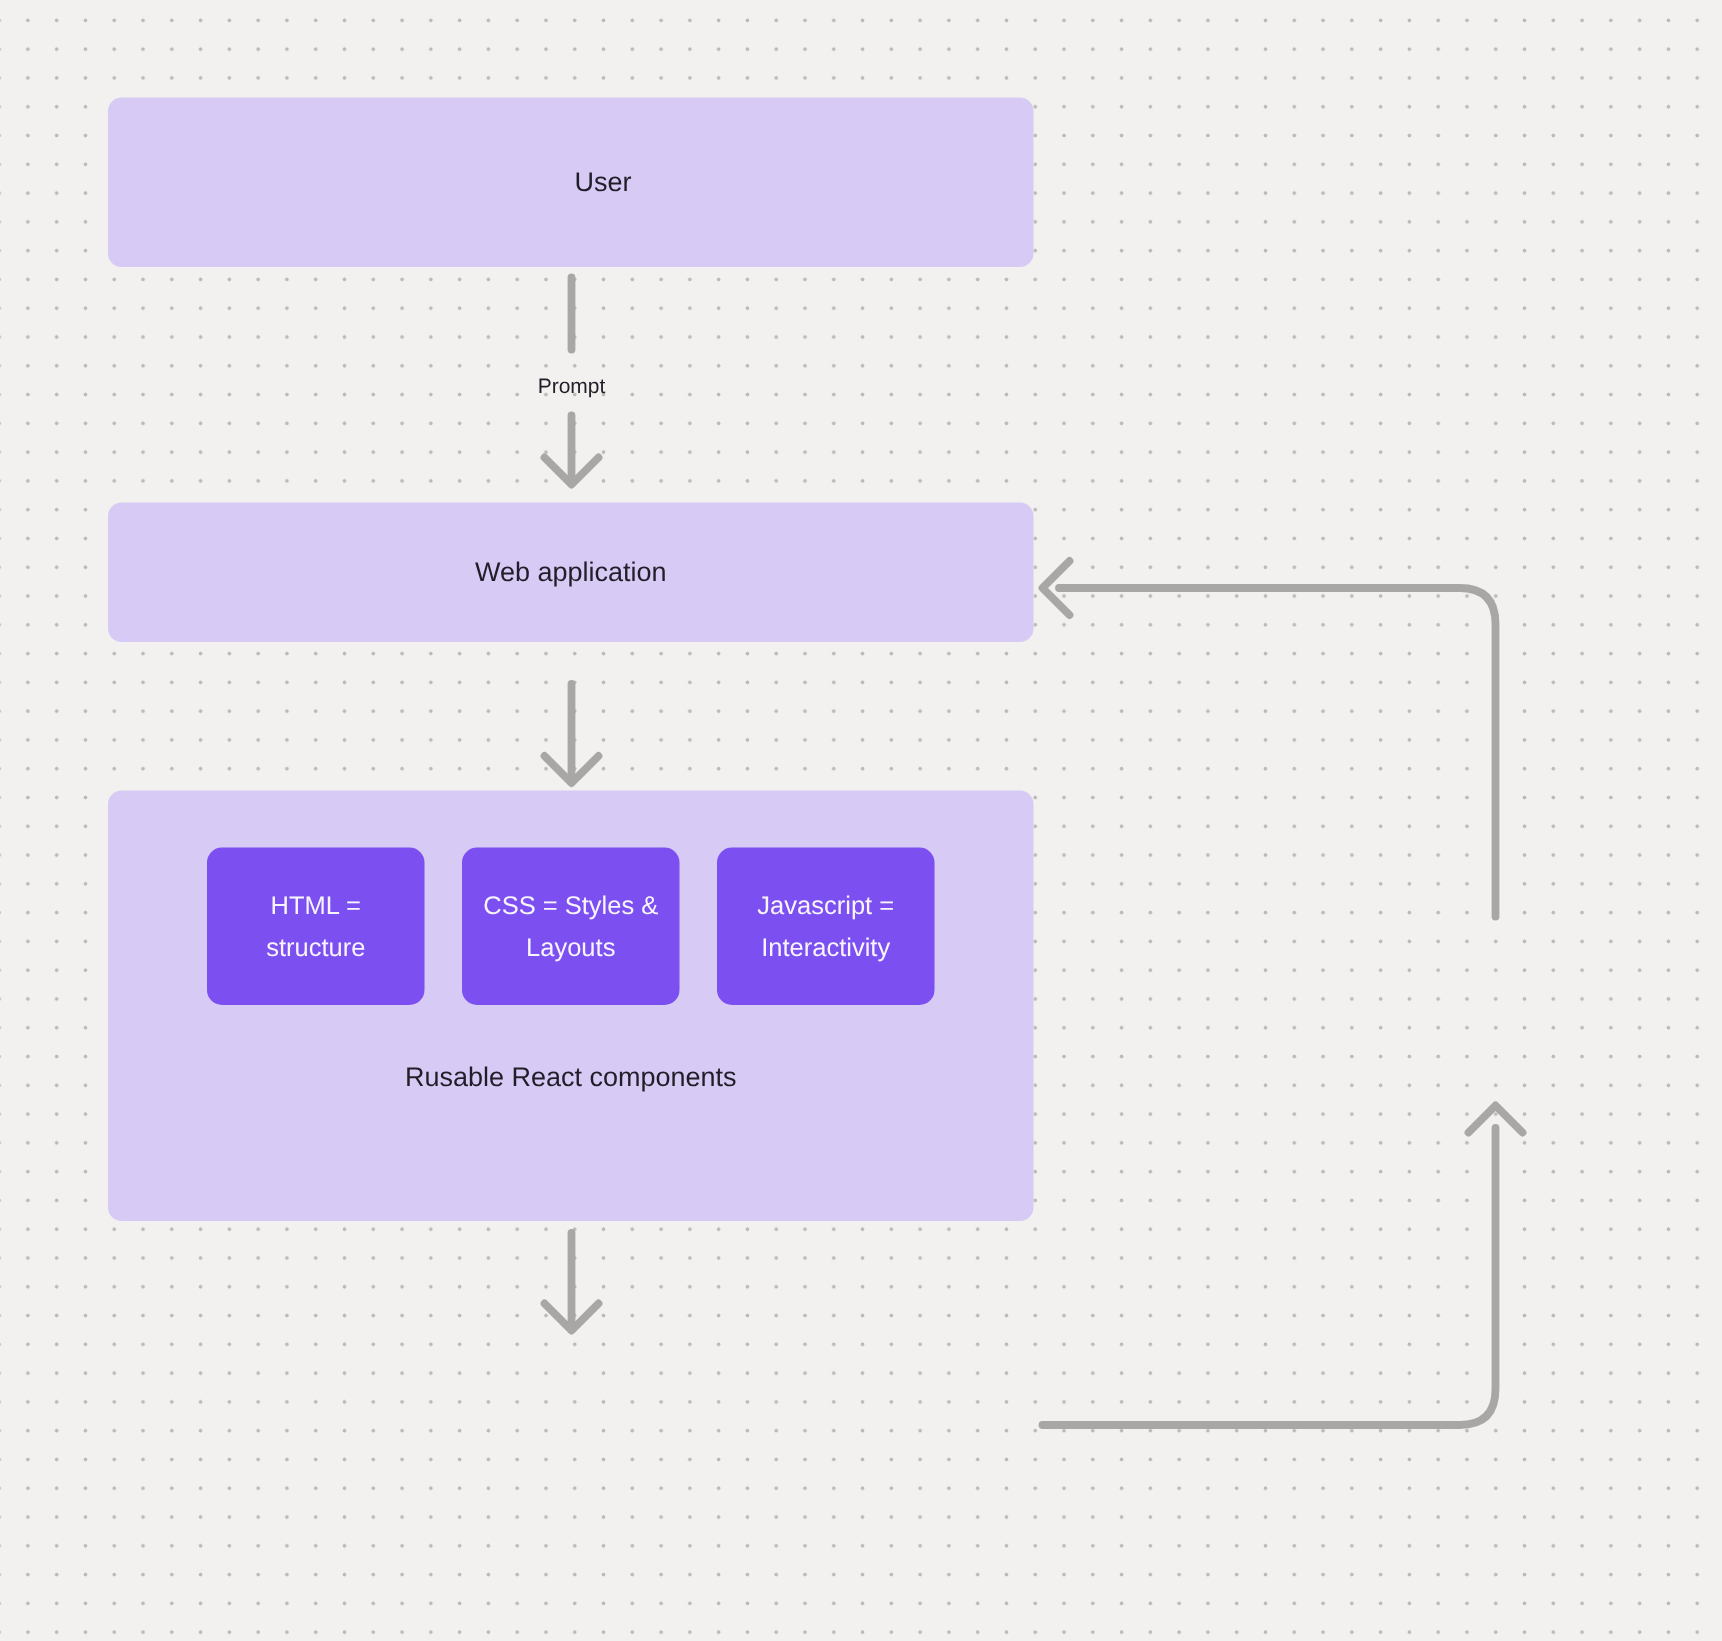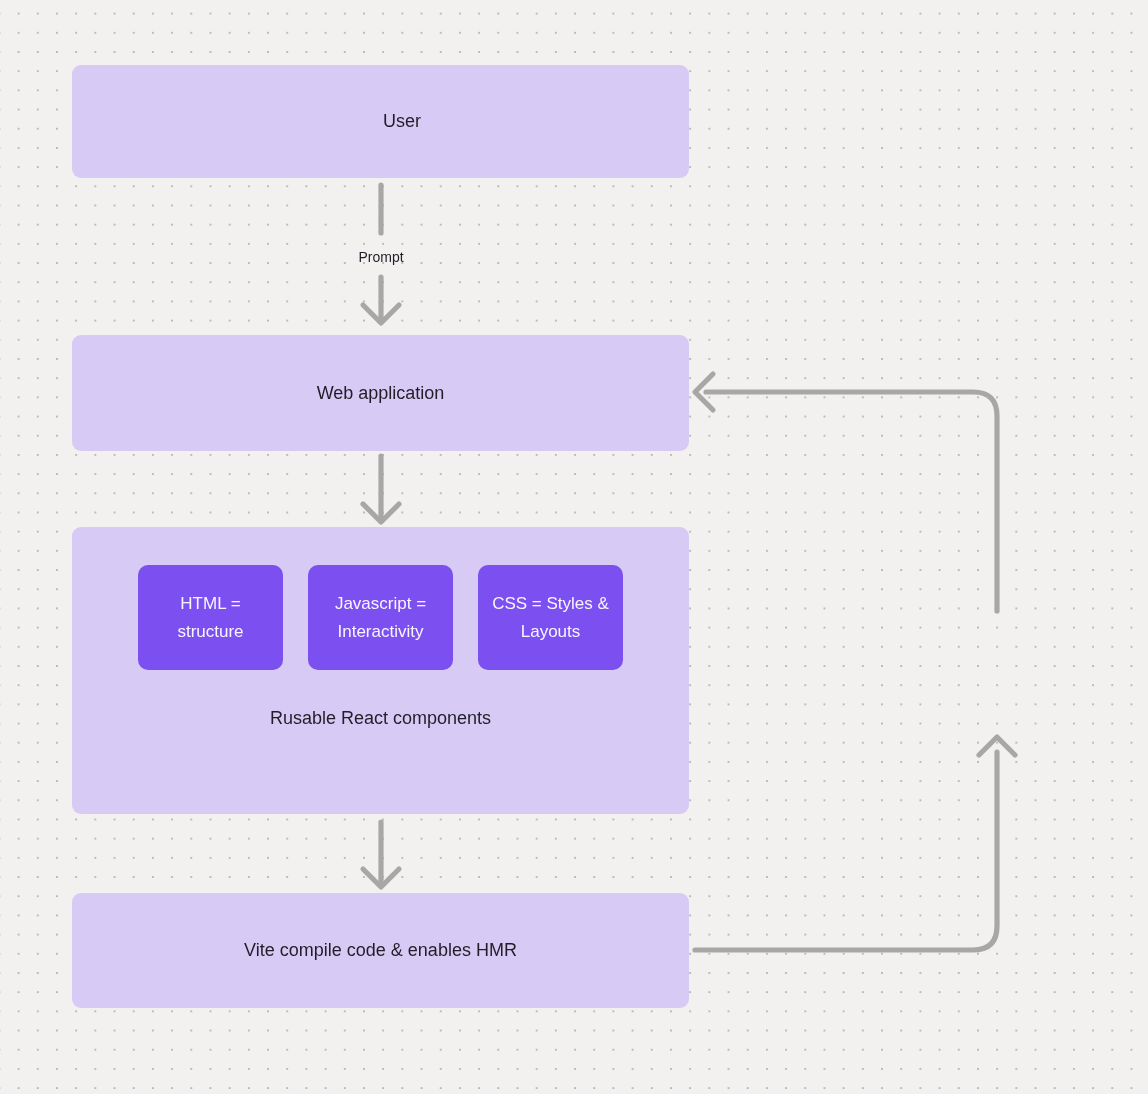--- a/index.html
+++ b/index.html
@@ -27,21 +27,21 @@
   .node{
     position:absolute;
     background:var(--node_fill);
     border-radius:9px;
     display:flex;align-items:center;justify-content:center;
     color:var(--node_text);
     font-size:18px;
     text-align:center;
   }
   .node-user{left:72px;top:65px;width:617px;height:113px;padding-left:43px;}
-  .node-webapp{left:72px;top:335px;width:617px;height:116px;text-align:right;}
+  .node-webapp{left:72px;top:335px;width:617px;height:93px;text-align:right;}
   .node-vite{left:72px;top:893px;width:617px;height:115px;}
   .node-renderui{left:903px;top:614px;width:189px;height:114px;}
   .node-group{
     left:72px;top:527px;width:617px;height:287px;
     flex-direction:column;justify-content:flex-start;
     padding-top:38px;
   }
   .chip-row{display:flex;gap:25px;justify-content:center;width:100%;}
   .chip{
     width:145px;height:105px;
@@ -111,27 +111,24 @@
   <div class="node node-webapp">
     <span>Web application</span>
   </div>
 
   <div class="node node-group">
     <div class="chip-row">
       <div class="chip">
         <span>HTML = structure</span>
       </div>
       <div class="chip">
-        <span>Javascript = Interactivity</span>
+        <span>CSS = Styles &amp; Layouts</span>
       </div>
       <div class="chip">
-        <span>CSS = Styles &amp; Layouts</span>
+        <span>Javascript = Interactivity</span>
       </div>
     </div>
     <div class="group-caption">Rusable React components</div>
   </div>
 
-  <div class="node node-vite">
-    <span>Vite compile code &amp; enables HMR</span>
-  </div>
 
 
 </div>
 
 </body></html>

